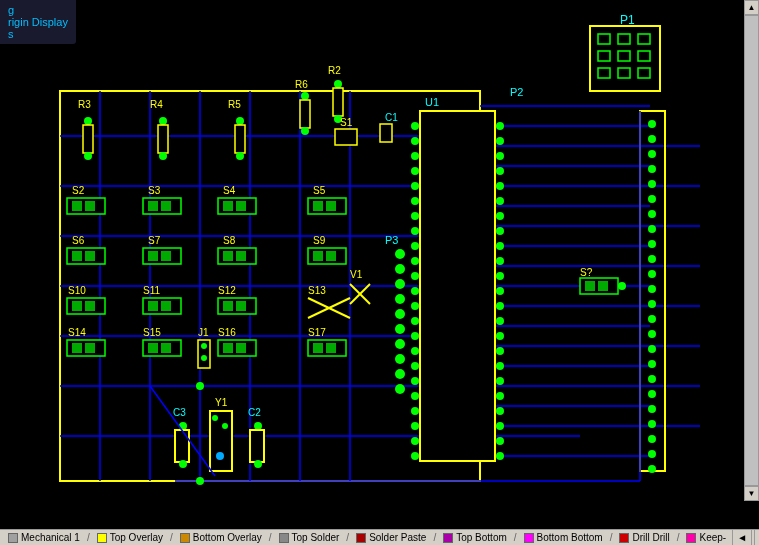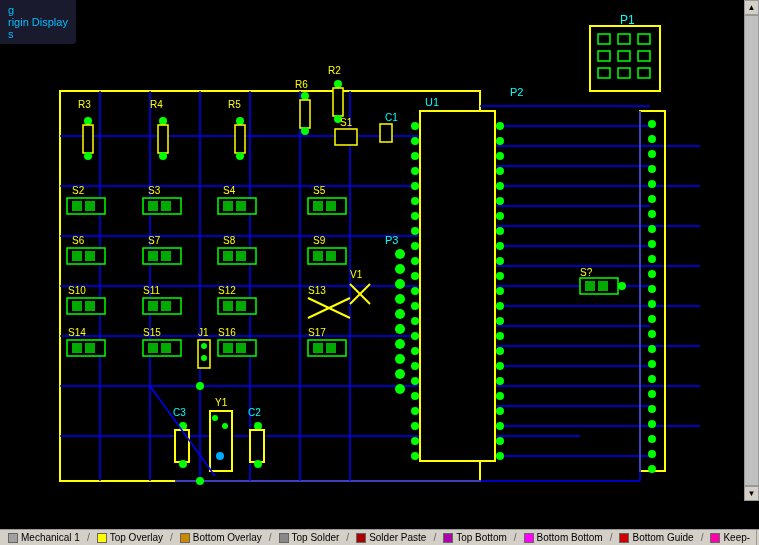--- a/index.html
+++ b/index.html
@@ -490,21 +490,21 @@
     <span class="layer-divider">/</span>
 
     <div class="layer-tab">
       <div class="layer-color-swatch" style="background:#ff00ff;"></div>
       <span>Bottom Bottom</span>
     </div>
     <span class="layer-divider">/</span>
 
     <div class="layer-tab">
       <div class="layer-color-swatch" style="background:#cc0000;"></div>
-      <span>Bottom Guide</span>
+      <span>Drill Drill</span>
     </div>
     <span class="layer-divider">/</span>
 
     <div class="layer-tab">
       <div class="layer-color-swatch" style="background:#ff00aa;"></div>
       <span>Keep-</span>
     </div>
 
     <div id="toolbar-icons">
       <div class="toolbar-icon-btn">◄</div>

